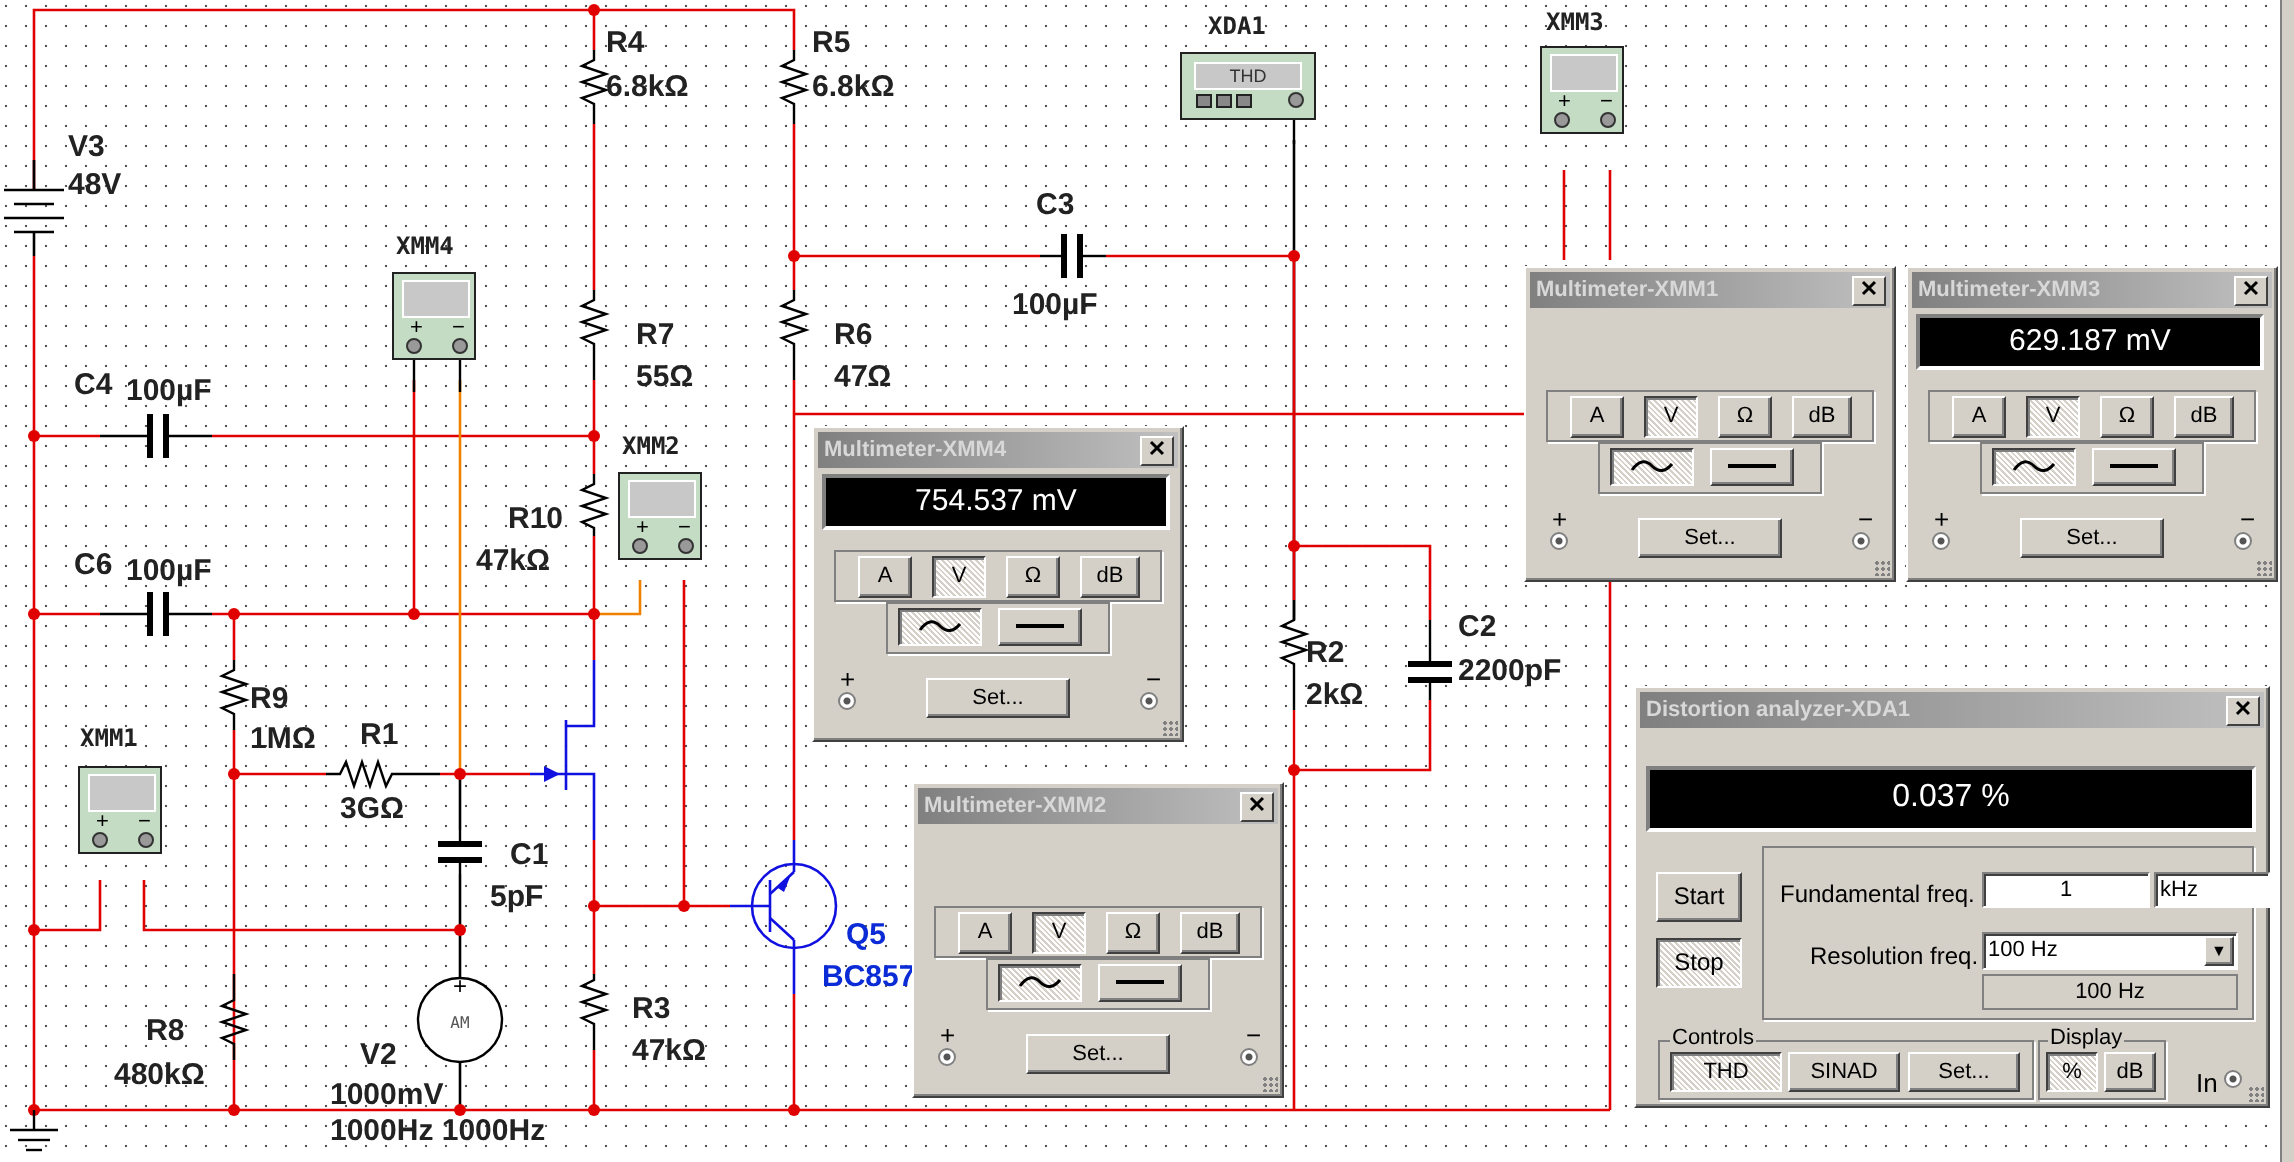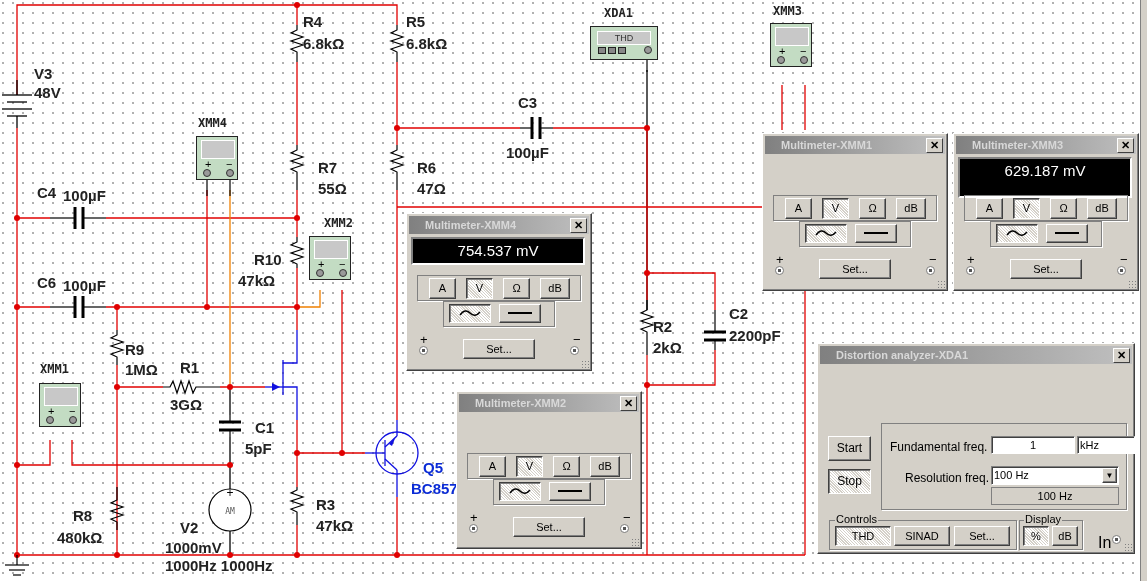--- a/index.html
+++ b/index.html
@@ -13,21 +13,21 @@
   .lbl{position:absolute;font-weight:bold;font-size:15px;color:#222;white-space:nowrap;line-height:1;}
   .lbl.blue{color:#0a2bd6;}
   .ilbl{position:absolute;font-family:"DejaVu Sans Mono",monospace;font-weight:bold;font-size:12px;color:#222;}
   
   .mm-icon{position:absolute;width:42px;height:44px;background:#c3dcc3;border:1px solid #222;box-sizing:border-box;}
   .mm-icon .face{position:absolute;left:4px;top:3px;width:32px;height:17px;background:#c8c8c8;border:1px solid #fff;}
   .mm-icon .pm{position:absolute;top:22px;font-size:11px;line-height:10px;}
   .mm-icon .dot{position:absolute;top:32px;width:6px;height:6px;border-radius:50%;background:#999;border:1px solid #333;}
   
   .win{position:absolute;background:#d4d0c8;border:1px solid #fff;border-right-color:#404040;border-bottom-color:#404040;box-shadow:inset -1px -1px 0 #808080;box-sizing:border-box;}
-  .titlebar{height:18px;margin:2px 2px 0 2px;background:linear-gradient(90deg,#808080,#c0c0c0);color:#d8d8d8;font-weight:bold;font-size:11px;line-height:18px;padding-left:16px;position:relative;}
+  .titlebar{height:18px;margin:2px 2px 0 2px;background:linear-gradient(90deg,#808080,#c0c0c0);color:#d8d8d8;font-weight:bold;font-size:11px;line-height:18px;padding-left:3px;position:relative;}
   .closebtn{position:absolute;right:2px;top:2px;width:15px;height:13px;background:#d4d0c8;border:1px solid #fff;border-right-color:#404040;border-bottom-color:#404040;font-size:11px;line-height:12px;text-align:center;color:#000;font-weight:bold;}
   .display{position:absolute;background:#000;color:#fff;font-size:15px;text-align:center;border:2px solid #808080;border-right-color:#fff;border-bottom-color:#fff;box-sizing:border-box;}
   .groupbox{position:absolute;border:1px solid #808080;box-shadow:1px 1px 0 #fff;box-sizing:border-box;}
   .btn{position:absolute;background:#d4d0c8;border:1px solid #fff;border-right-color:#404040;border-bottom-color:#404040;box-shadow:inset -1px -1px 0 #808080;box-sizing:border-box;font-size:11px;text-align:center;color:#000;}
   .btn.pressed{background-color:#e4e2dc;background-image:repeating-linear-gradient(45deg,#fff 0 1px,#d4d0c8 1px 2px);border-color:#404040 #fff #fff #404040;box-shadow:inset 1px 1px 0 #808080;}
   .term{position:absolute;width:9px;height:9px;border-radius:50%;border:1px solid #808080;background:radial-gradient(circle,#555 1.5px,#fff 2px);box-sizing:border-box;}
   .small{position:absolute;font-size:11px;color:#000;}
   .grip{position:absolute;right:2px;bottom:2px;width:8px;height:8px;background-image:radial-gradient(circle,#808080 0.8px,transparent 1px);background-size:3px 3px;}
   .input{position:absolute;background:#fff;border:1px solid #808080;border-right-color:#fff;border-bottom-color:#fff;box-shadow:inset 1px 1px 0 #404040;box-sizing:border-box;font-size:11px;line-height:17px;}
 </style>
@@ -264,21 +264,21 @@
 <div class="lbl" style="left:729px;top:328px">2200pF</div>
 
 <div class="ilbl" style="left:198px;top:116px">XMM4</div>
 <div class="mm-icon" style="left:196px;top:136px">
   <div class="face"></div>
   <span class="pm" style="left:8px">+</span>
     <span class="pm" style="left:29px">−</span>
   <span class="dot" style="left:6px"></span>
     <span class="dot" style="left:29px"></span>
 </div>
-<div class="ilbl" style="left:324px;top:216px">XMM2</div>
+<div class="ilbl" style="left:311px;top:216px">XMM2</div>
 <div class="mm-icon" style="left:309px;top:236px">
   <div class="face"></div>
   <span class="pm" style="left:8px">+</span>
     <span class="pm" style="left:29px">−</span>
   <span class="dot" style="left:6px"></span>
     <span class="dot" style="left:29px"></span>
 </div>
 <div class="ilbl" style="left:40px;top:362px">XMM1</div>
 <div class="mm-icon" style="left:39px;top:383px">
   <div class="face"></div>
@@ -388,21 +388,21 @@
       <div class="btn" style="left:56px;top:125px;width:72px;height:20px;line-height:18px">Set...</div>
       <div class="small" style="left:166px;top:118px;font-size:13px">−</div>
       <div class="term" style="left:163px;top:132px"></div>
       <div class="grip"></div>
     </div>
     <div class="win" style="left: 953px; top: 133px; width: 186px; height: 158px;">
       <div class="titlebar">
         <span>Multimeter-XMM3</span>
         <div class="closebtn">✕</div>
       </div>
-      <div class="display" style="left:4px;top:23px;width:174px;height:41px;line-height:24px">629.187 mV</div>
+      <div class="display" style="left:4px;top:23px;width:174px;height:28px;line-height:24px">629.187 mV</div>
       <div class="groupbox" style="left:10px;top:61px;width:164px;height:26px"></div>
       <div class="btn" style="left:22px;top:64px;width:27px;height:21px;line-height:19px">A</div>
       <div class="btn pressed" style="left:59px;top:64px;width:27px;height:21px;line-height:19px">V</div>
       <div class="btn" style="left:96px;top:64px;width:27px;height:21px;line-height:19px">Ω</div>
       <div class="btn" style="left:133px;top:64px;width:30px;height:21px;line-height:19px">dB</div>
       <div class="groupbox" style="left:36px;top:87px;width:112px;height:26px"></div>
       <div class="btn pressed" style="left:42px;top:90px;width:42px;height:19px">
         <svg width="40" height="17">
           <path d="M10 10 Q15 3 20 8 T30 7" stroke="#000" stroke-width="1.5" fill="none"></path>
         </svg>
@@ -419,20 +419,21 @@
       <div class="term" style="left:163px;top:132px"></div>
       <div class="grip"></div>
     </div>
   </div>
 
 <div class="win" style="left:817px;top:343px;width:318px;height:211px">
   <div class="titlebar">
     <span>Distortion analyzer-XDA1</span>
     <div class="closebtn">✕</div>
   </div>
+  <div class="display" style="left:5px;top:39px;width:305px;height:33px;line-height:28px;font-size:16px">0.037 %</div>
   <div class="btn" style="left:10px;top:92px;width:43px;height:25px;line-height:23px;font-size:12px">Start</div>
   <div class="btn pressed" style="left:10px;top:125px;width:43px;height:25px;line-height:23px;font-size:12px">Stop</div>
   <div class="groupbox" style="left:63px;top:79px;width:246px;height:87px"></div>
   <div class="small" style="left:72px;top:96px;font-size:12px">Fundamental freq.</div>
   <div class="input" style="left:173px;top:92px;width:84px;height:18px;text-align:center">1</div>
   <div class="input" style="left:259px;top:92px;width:58px;height:18px;padding-left:2px">kHz</div>
   <div class="small" style="left:87px;top:127px;font-size:12px">Resolution freq.</div>
   <div class="input" style="left:173px;top:122px;width:128px;height:19px;padding-left:2px">
     <span>100 Hz</span>
     <div class="btn" style="right:1px;top:1px;width:15px;height:15px;line-height:13px;font-size:8px">▼</div>
@@ -440,16 +441,16 @@
   <div style="position:absolute;left:173px;top:143px;width:128px;height:18px;border:1px solid #808080;box-sizing:border-box;font-size:11px;text-align:center;line-height:16px">100 Hz</div>
   <div class="groupbox" style="left:11px;top:176px;width:188px;height:30px"></div>
   <div class="small" style="left:17px;top:169px;background:#d4d0c8;padding:0 1px">Controls</div>
   <div class="btn pressed" style="left:17px;top:182px;width:56px;height:20px;line-height:18px">THD</div>
   <div class="btn" style="left:76px;top:182px;width:56px;height:20px;line-height:18px">SINAD</div>
   <div class="btn" style="left:136px;top:182px;width:56px;height:20px;line-height:18px">Set...</div>
   <div class="groupbox" style="left:201px;top:176px;width:64px;height:30px"></div>
   <div class="small" style="left:206px;top:169px;background:#d4d0c8;padding:0 1px">Display</div>
   <div class="btn pressed" style="left:205px;top:182px;width:26px;height:20px;line-height:18px">%</div>
   <div class="btn" style="left:234px;top:182px;width:26px;height:20px;line-height:18px">dB</div>
-  <div class="small" style="left:280px;top:190px;font-size:16px">In</div>
+  <div class="small" style="left:280px;top:190px;font-size:13px">In</div>
   <div class="term" style="left:294px;top:191px"></div>
   <div class="grip"></div>
 </div>
 
 </body></html>

